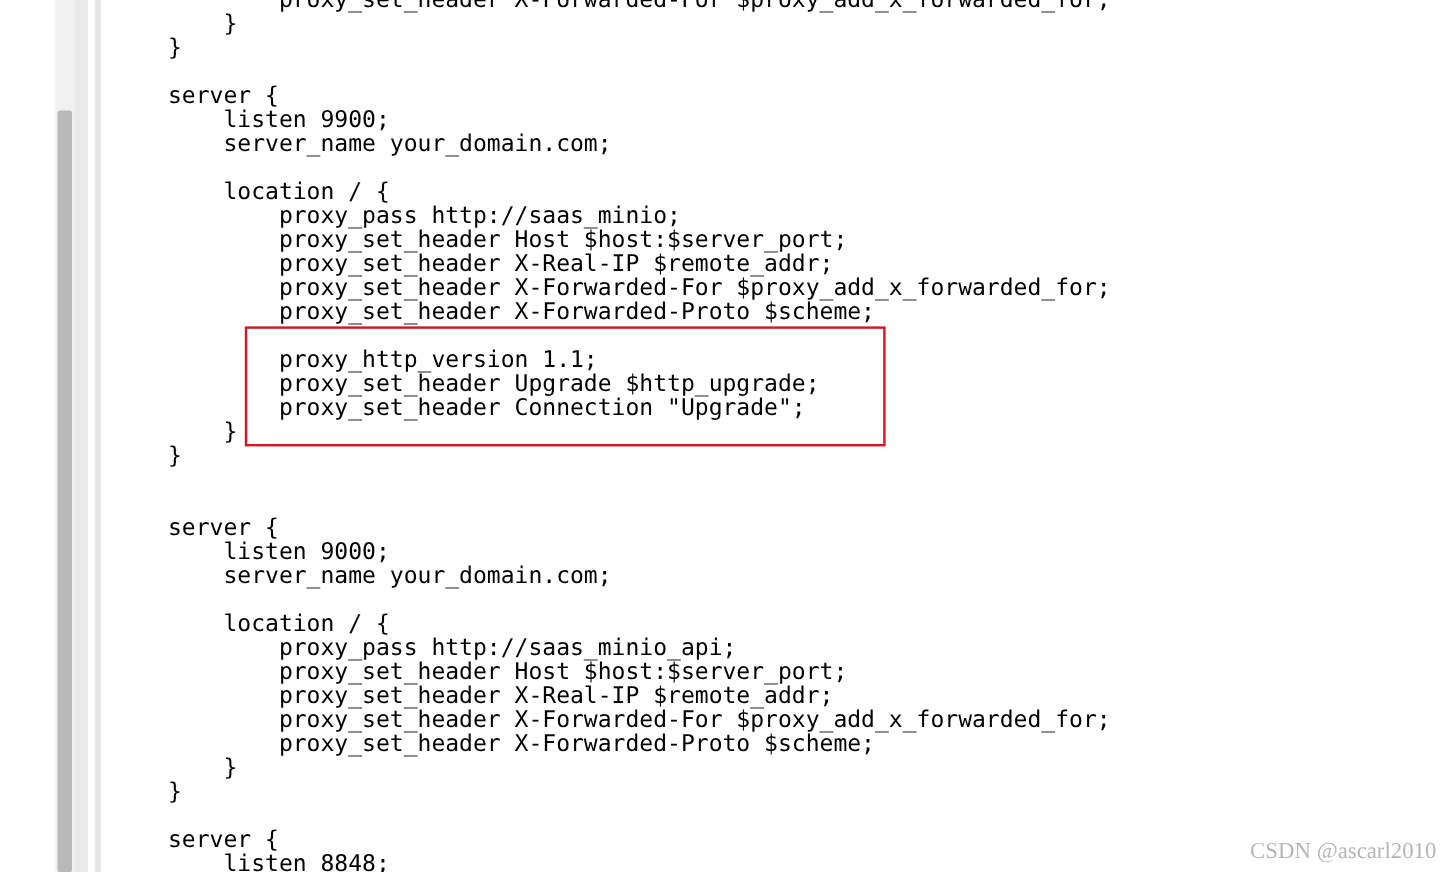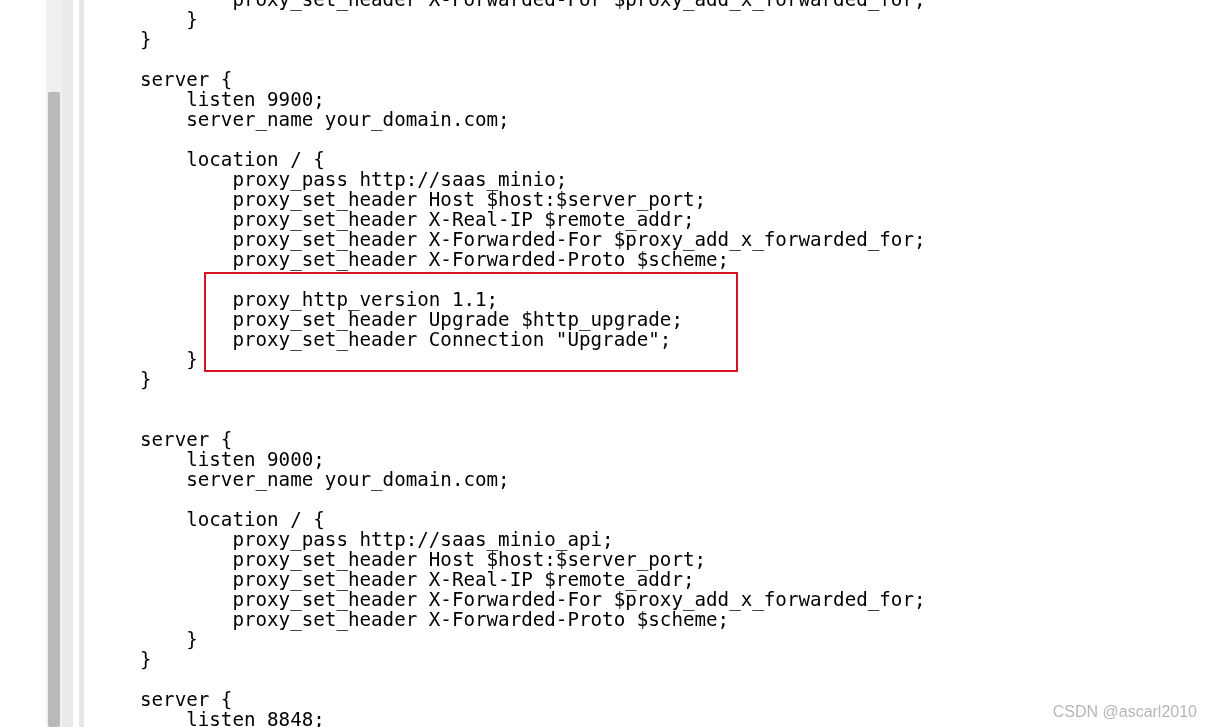--- a/index.html
+++ b/index.html
@@ -4,21 +4,21 @@
 <style>
   html,body{margin:0;padding:0;background:#fff;width:1211px;height:727px;overflow:hidden;position:relative}
   .scrollbar-track{position:absolute;left:46px;top:0;width:16px;height:727px;background:#f0f0f0}
   .scrollbar-thumb{position:absolute;left:48px;top:92px;width:12px;height:635px;background:#b9b9b9;border-radius:2px}
   .gutter-1{position:absolute;left:62px;top:0;width:11px;height:727px;background:#eaeaea;border-right:1px solid #ccc}
   .gutter-2{position:absolute;left:73px;top:0;width:6px;height:727px;background:#fff}
   .gutter-3{position:absolute;left:79px;top:0;width:5px;height:727px;background:#e6e6e6;border-right:1px solid #ccc}
   .code-area{position:absolute;left:84px;top:0;right:0;height:727px;background:#fff}
   pre{margin:0;padding:0 0 0 56px;font-family:"Consolas","Menlo","DejaVu Sans Mono",monospace;font-size:19.2px;line-height:20px;color:#000;white-space:pre}
   .highlight-box{position:absolute;border:2px solid #d81324;pointer-events:none}
-  .watermark{position:absolute;right:14px;bottom:6px;font-family:Liberation Sans, sans-serif;font-size:16px;color:rgba(120,120,120,.55)}
+  .watermark{position:absolute;right:14px;bottom:6px;font-family:Liberation Serif, serif;font-size:19px;color:rgba(120,120,120,.55)}
 </style>
 </head>
 <body>
 
 <div class="scrollbar-track"></div>
 <div class="scrollbar-thumb"></div>
 <div class="gutter-1"></div>
 <div class="gutter-2"></div>
 <div class="gutter-3"></div>
 

